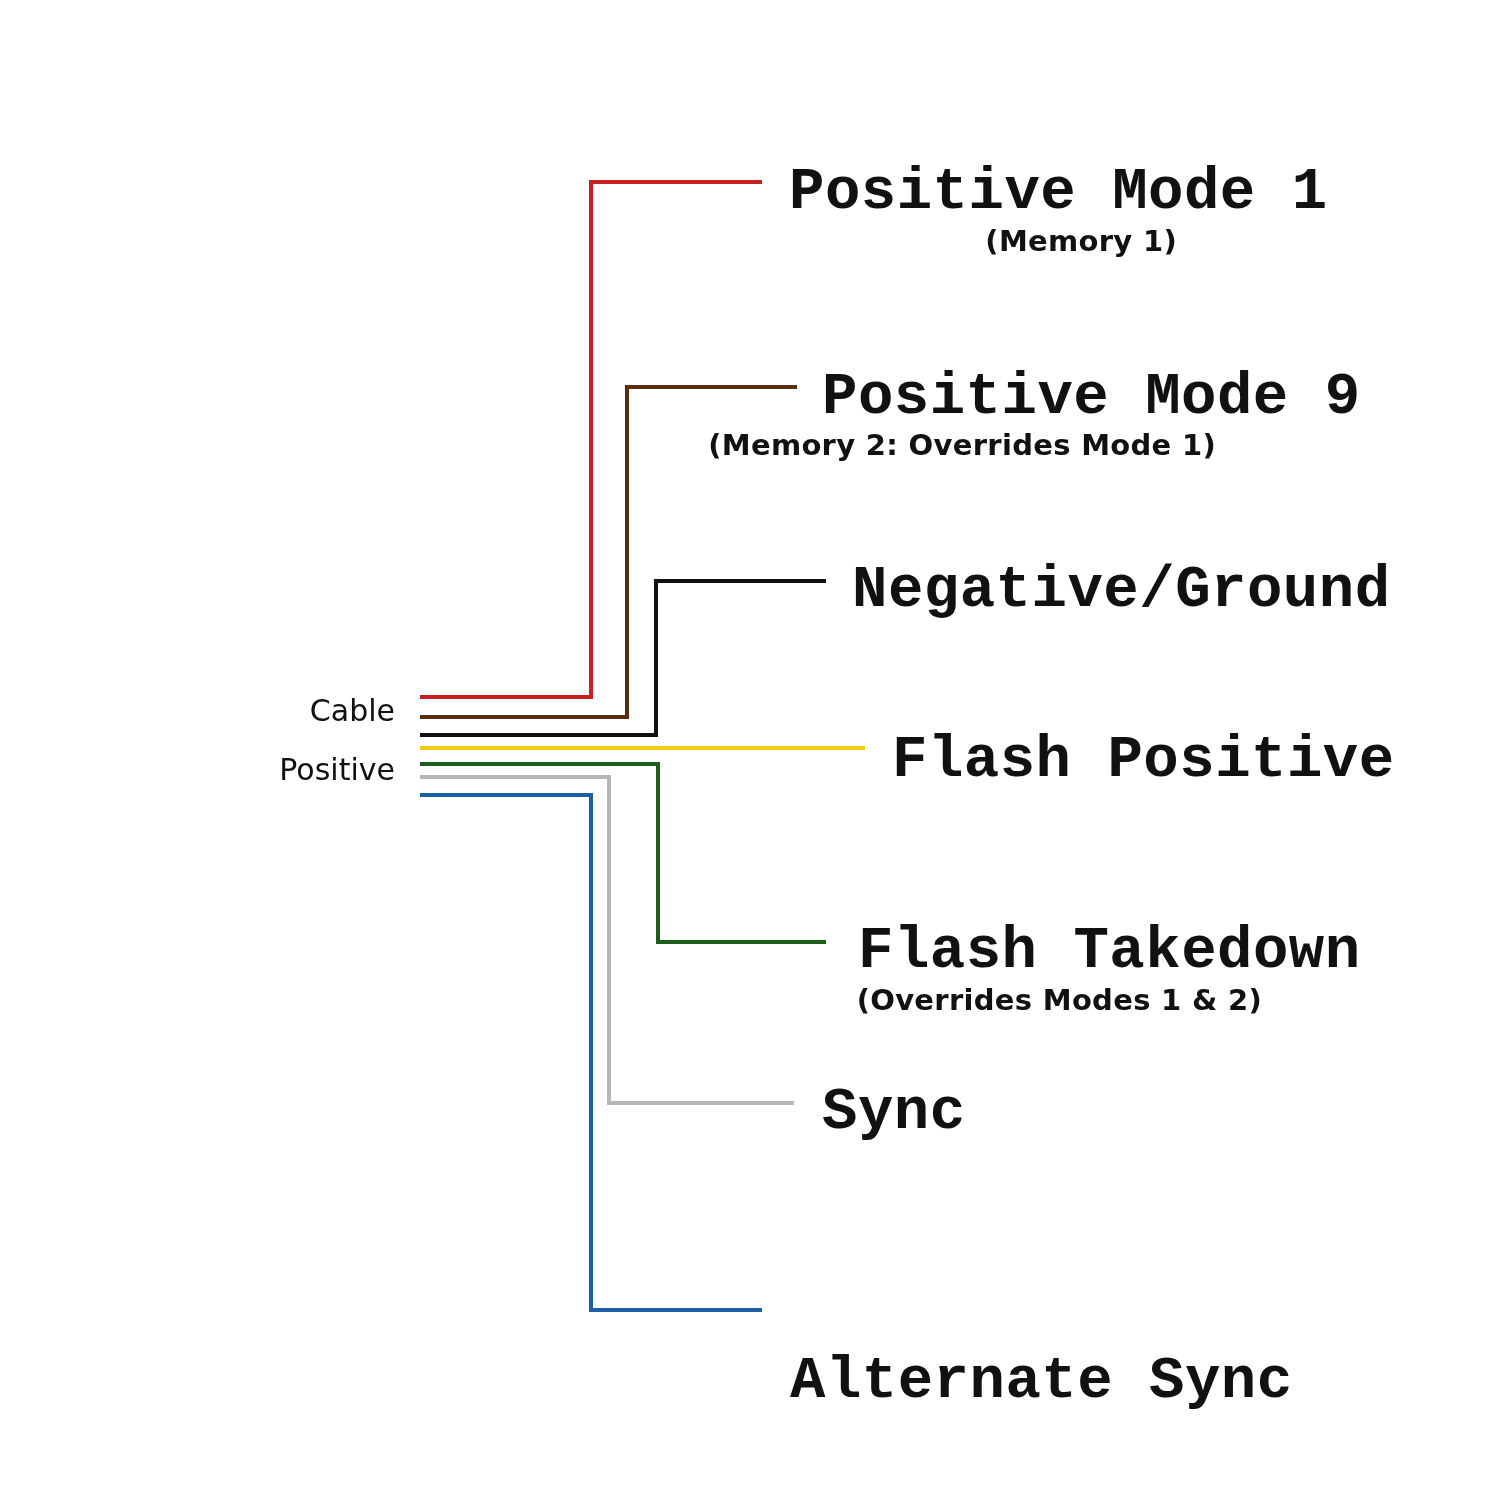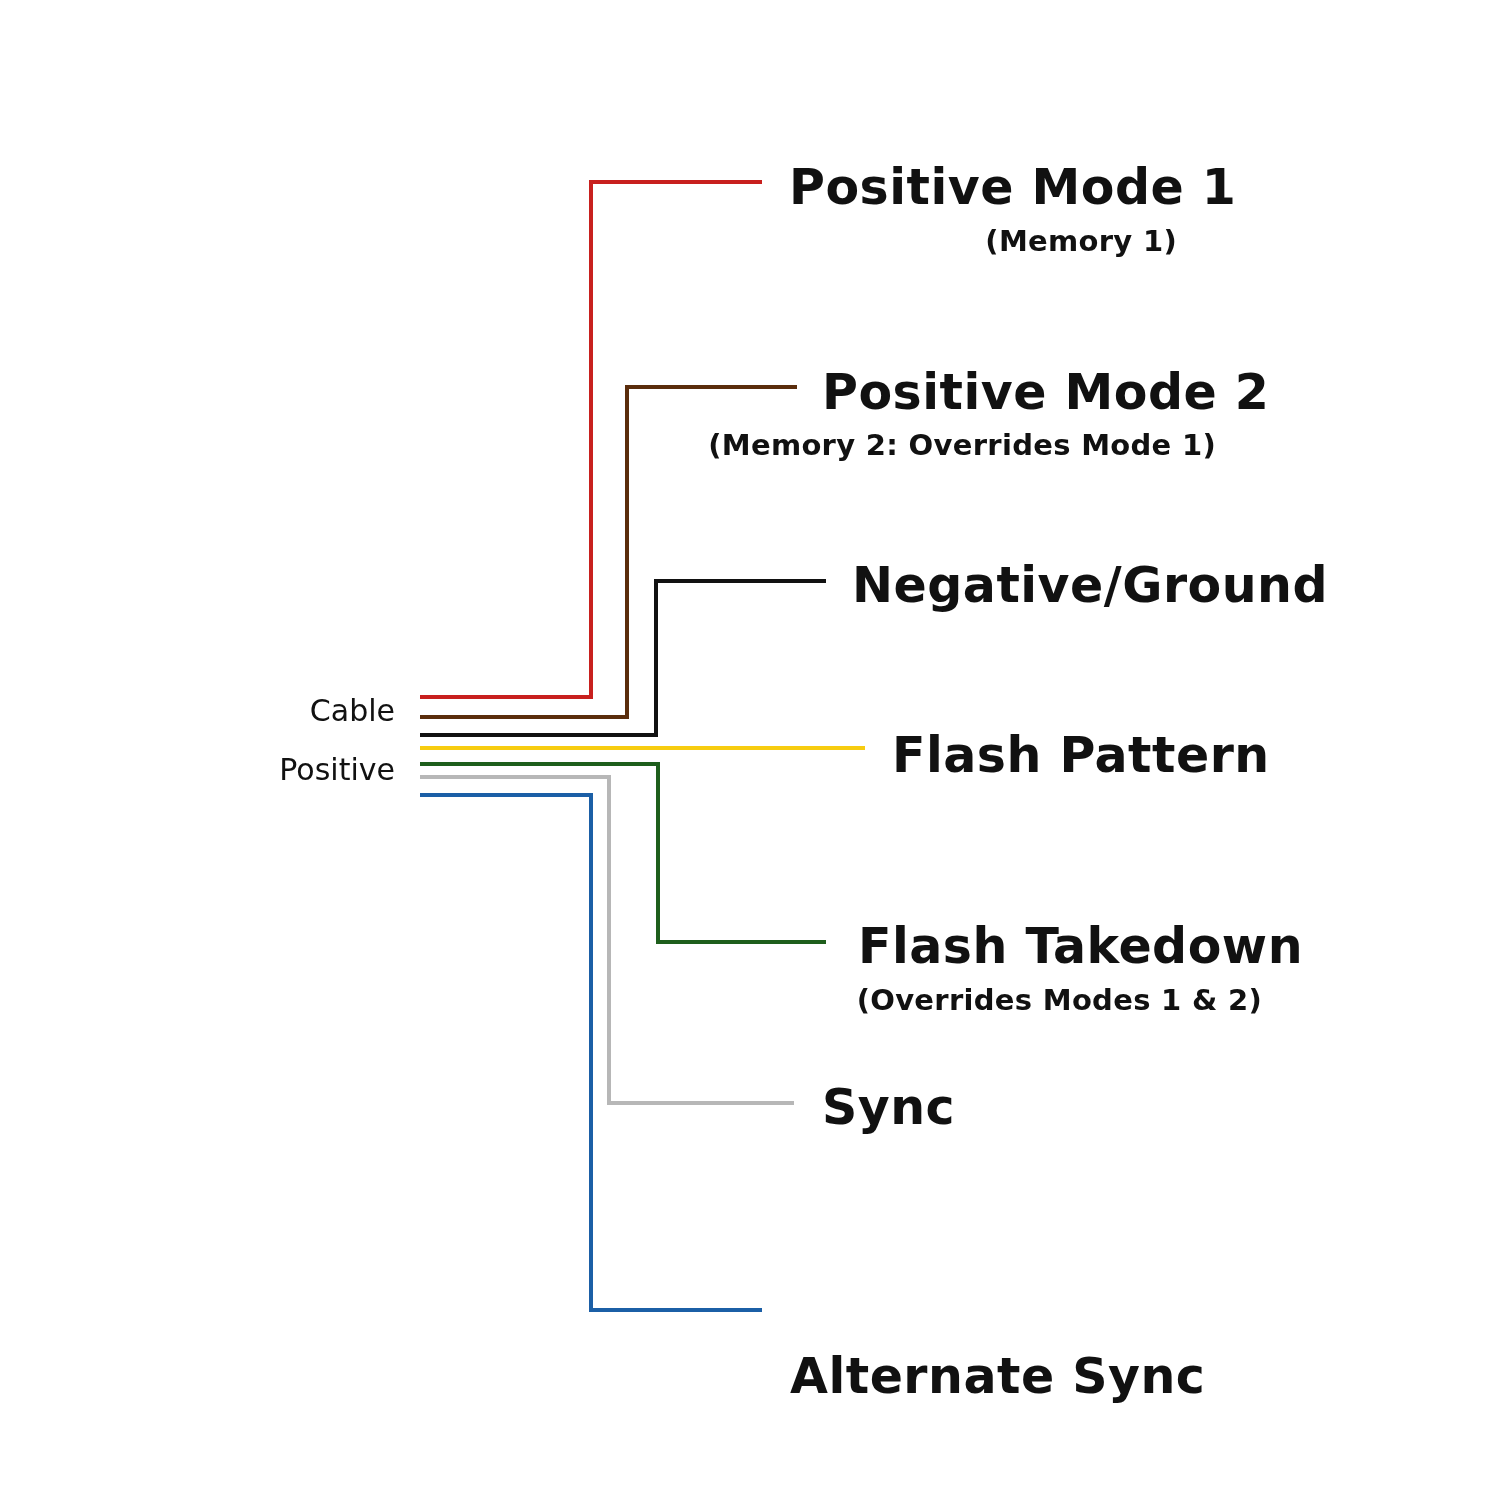--- a/index.html
+++ b/index.html
@@ -1,20 +1,20 @@
 <!DOCTYPE html>
 <html><head>
 <meta charset="utf-8">
 <style>
   html, body { margin: 0; padding: 0; background: #ffffff; }
   body { width: 1500px; height: 1500px; position: relative; overflow: hidden;
          font-family: "DejaVu Sans", "Liberation Sans", sans-serif; color: #111111; }
   svg.wires { position: absolute; left: 0; top: 0; }
   .lbl { position: absolute; white-space: nowrap; line-height: 1; }
-  .main { font-size: 49px; font-weight: 600; letter-spacing: 0.5px; }
+  .main { font-size: 59px; font-weight: 600; letter-spacing: 0.5px; font-family: Liberation Mono, monospace; }
   .sub  { font-size: 29px; font-weight: 600; letter-spacing: 0.3px; }
   .src  { font-size: 30px; font-weight: 400; text-align: right; }
 </style>
 </head>
 <body>
 
 <svg class="wires" width="1500" height="1500">
   <polyline id="w0" fill="none" stroke-width="4" points="420,697 591,697 591,182 762,182" stroke="#c8201e"></polyline>
   <polyline id="w1" fill="none" stroke-width="4" points="420,717 627,717 627,387 797,387" stroke="#5a2d0c"></polyline>
   <polyline id="w2" fill="none" stroke-width="4" points="420,735 656,735 656,581 826,581" stroke="#111111"></polyline>
@@ -23,25 +23,25 @@
   <polyline id="w5" fill="none" stroke-width="4" points="420,777 609,777 609,1103 794,1103" stroke="#b7b7b7"></polyline>
   <polyline id="w6" fill="none" stroke-width="4" points="420,795 591,795 591,1310 762,1310" stroke="#1b5fa6"></polyline>
 </svg>
 
 <div class="lbl src" style="right:1105px; top:696px;">Cable</div>
 <div class="lbl src" style="right:1105px; top:755px;">Positive</div>
 
 <div class="lbl main" style="left:789px; top:163px;">Positive Mode 1</div>
 <div class="lbl sub" style="right:323px; top:227px;">(Memory 1)</div>
 
-<div class="lbl main" style="left:822px; top:368px;">Positive Mode 2</div>
+<div class="lbl main" style="left:822px; top:368px;">Positive Mode 9</div>
 <div class="lbl sub" style="right:284px; top:431px;">(Memory 2: Overrides Mode 1)</div>
 
 <div class="lbl main" style="left:852px; top:561px;">Negative/Ground</div>
 
-<div class="lbl main" style="left:892px; top:731px;">Flash Pattern</div>
+<div class="lbl main" style="left:892px; top:731px;">Flash Positive</div>
 
 <div class="lbl main" style="left:858px; top:922px;">Flash Takedown</div>
 <div class="lbl sub" style="right:238px; top:986px;">(Overrides Modes 1 &amp; 2)</div>
 
 <div class="lbl main" style="left:822px; top:1083px;">Sync</div>
 
 <div class="lbl main" style="left:790px; top:1352px;">Alternate Sync</div>
 
 </body></html>

